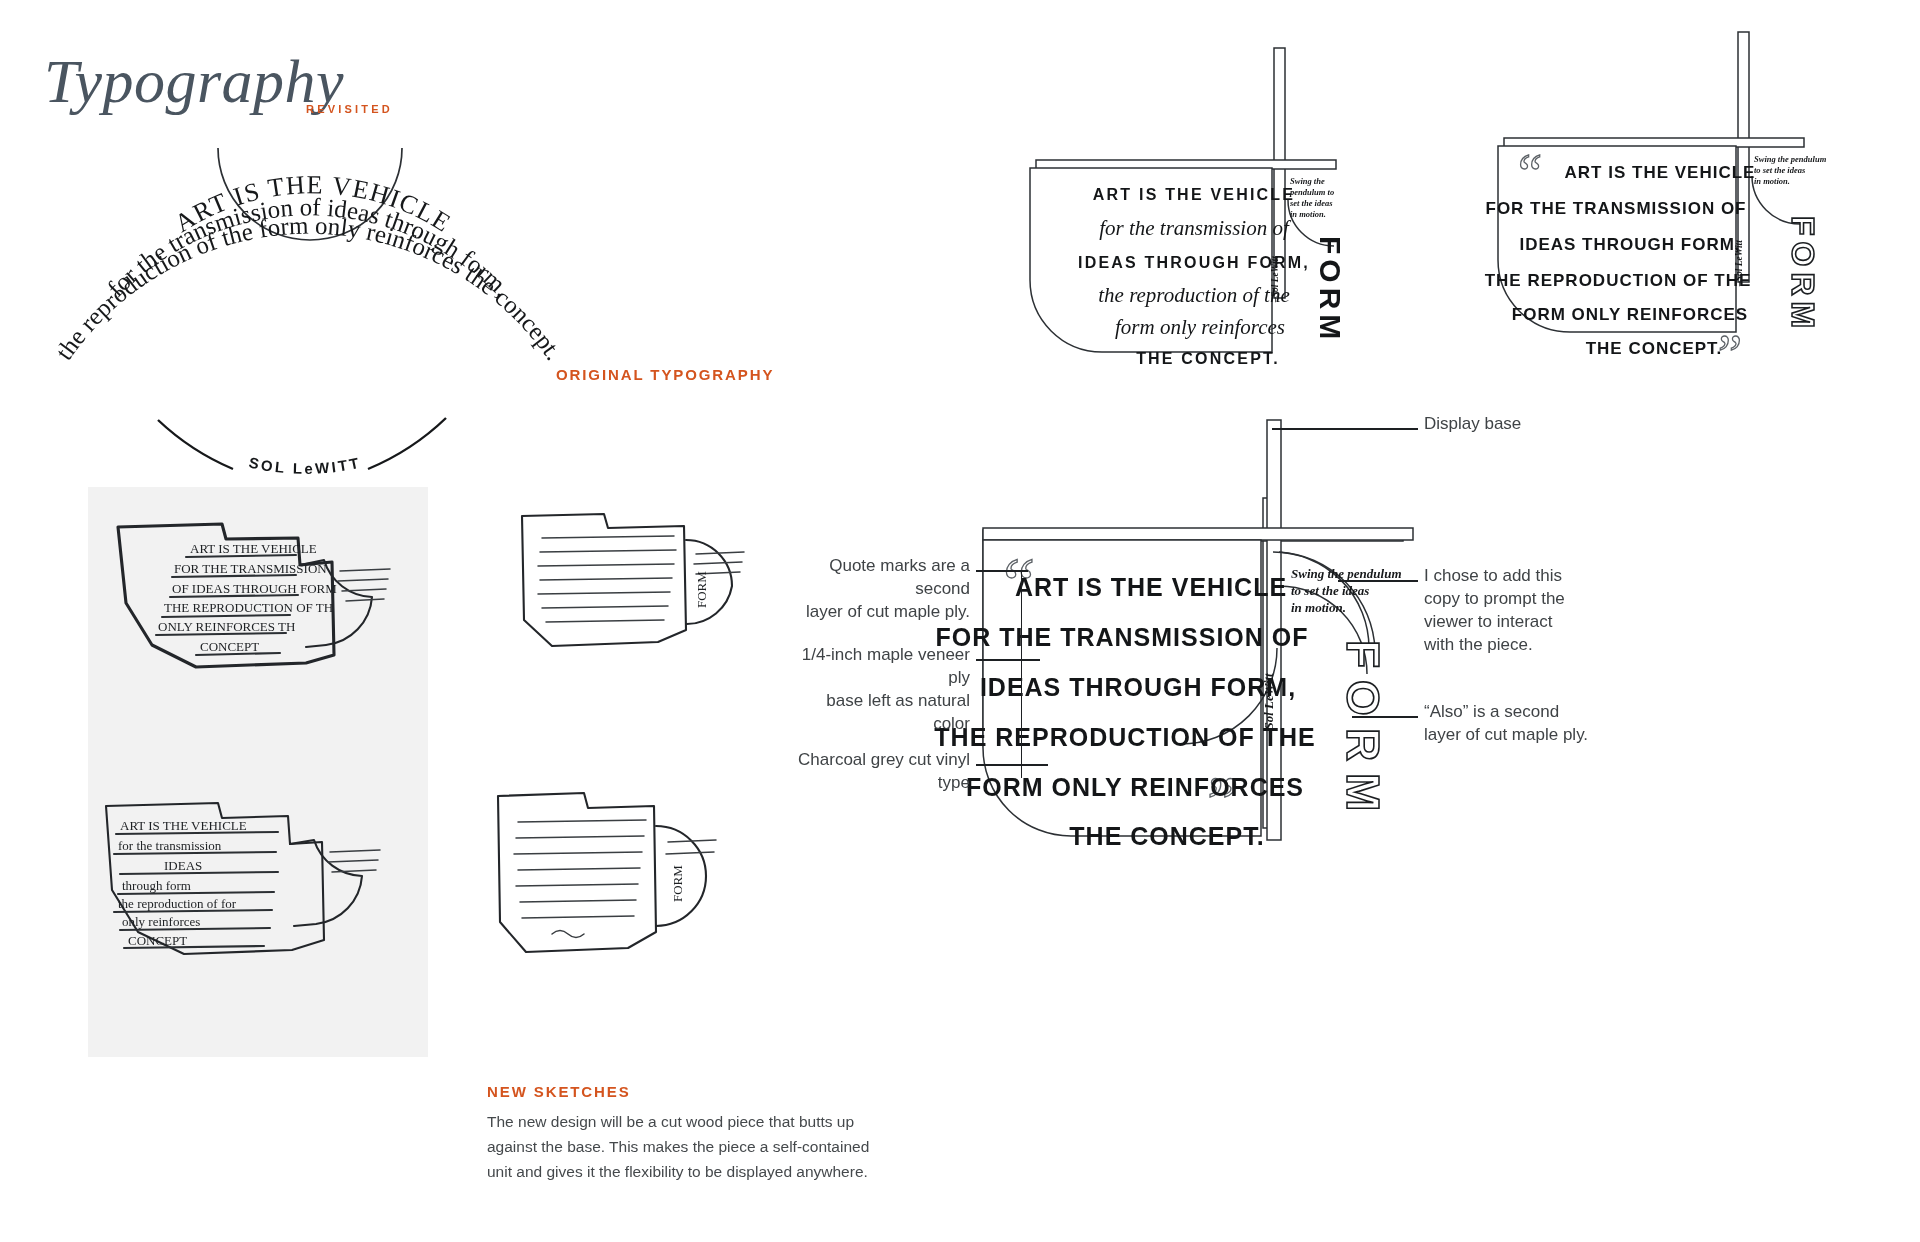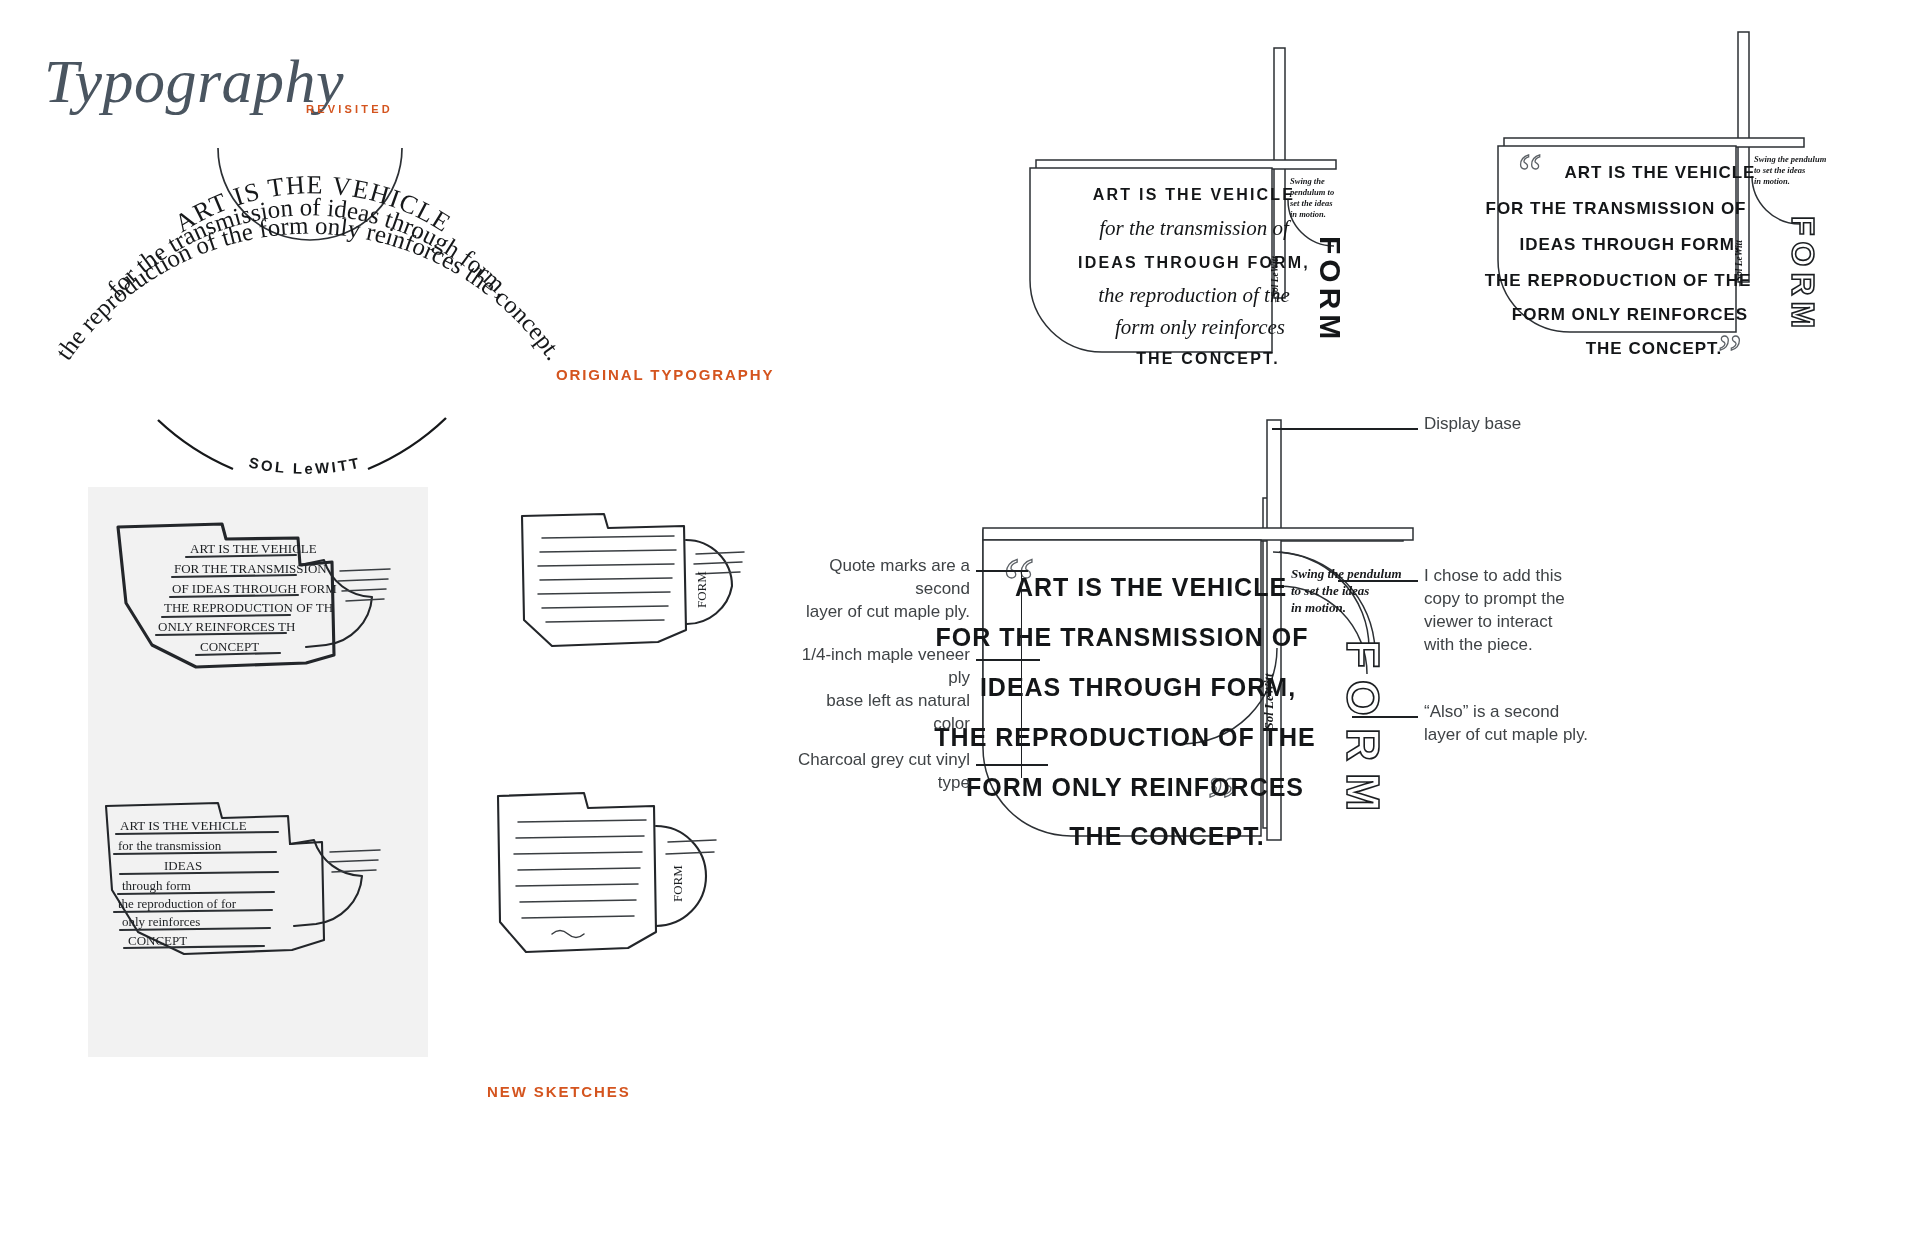--- a/index.html
+++ b/index.html
@@ -196,20 +196,21 @@
       <path d="M 182,60 L 230,58"></path>
         <path d="M 180,72 L 228,70"></path>
     </g>
     <path class="sk-ln-l" d="M 66,152 q 8,-7 16,0 q 8,7 16,0"></path>
     <text class="sk-hand" x="196" y="120" transform="rotate(-90 196 120)">FORM</text>
   </svg>
 </div>
 
 <div class="abs" id="cap-sketches">
   <div class="cap-head">NEW SKETCHES</div>
+  <div class="cap-body">The new design will be a cut wood piece that butts up against the base. This makes the piece a self-contained unit and gives it the flexibility to be displayed anywhere.</div>
 </div>
 
 <div class="abs mk" style="left:1020px;top:40px;">
   <svg width="340" height="340" viewBox="0 0 340 340">
     <path class="mk-rod" d="M 254,8 h 11 v 250 h -11 Z"></path>
     <path class="mk-bar" d="M 16,120 h 300 v 9 h -300 Z"></path>
     <path class="mk-body" d="M 10,128 L 10,165 A 0,0 0 0 1 10,165 L 10,240 A 72,72 0 0 0 82,312
                              L 252,312 L 252,128 Z"></path>
     <path class="mk-pend" d="M 268,160 A 46,46 0 0 0 314,206"></path>
 

